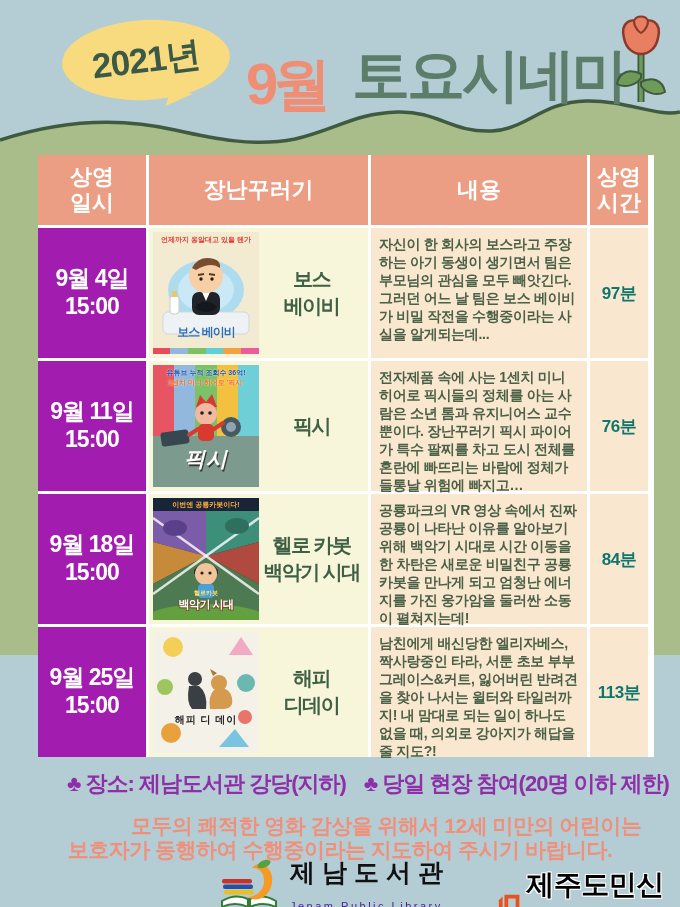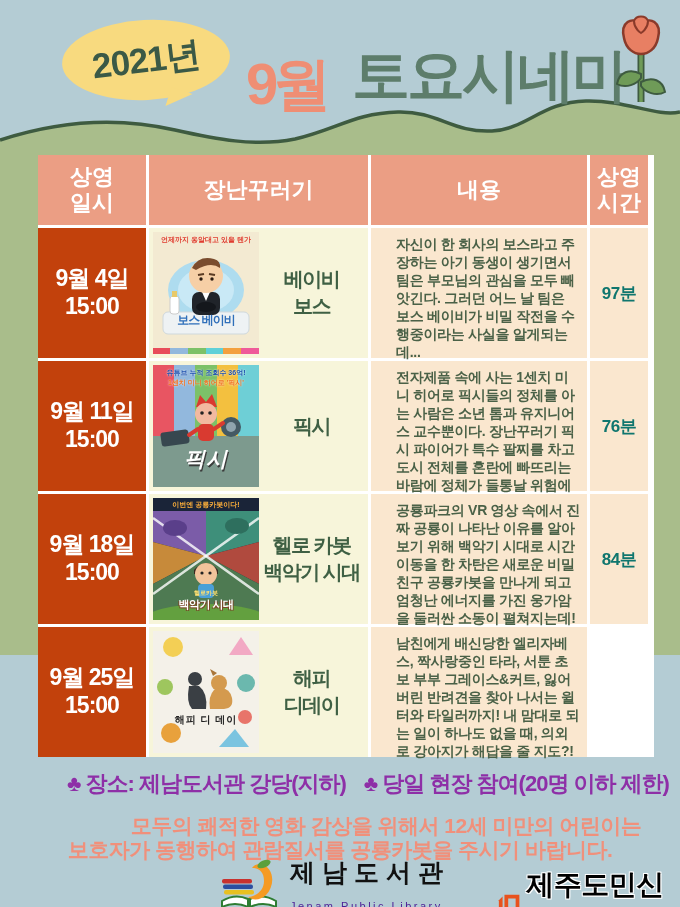--- a/index.html
+++ b/index.html
@@ -42,35 +42,35 @@
   
   .schedule{
     position:absolute;left:38px;top:155px;width:616px;
     display:grid;
     grid-template-columns:108px 219px 216px 58px;
     grid-template-rows:70px 130px 130px 130px 130px;
     gap:3px;background:#ffffff;
   }
   .cell{display:flex;align-items:center;justify-content:center;text-align:center;}
   .hcell{background:#eb9e84;color:#fff;font-weight:800;font-size:22px;line-height:1.2;}
-  .datec{background:#c2410c;color:#fff;font-weight:800;font-size:23px;letter-spacing:-1px;line-height:1.2;flex-direction:column;}
+  .datec{background:#a21caf;color:#fff;font-weight:800;font-size:23px;letter-spacing:-1px;line-height:1.2;flex-direction:column;}
   .moviec{background:#f7f5da;flex-direction:row;justify-content:flex-start;padding:4px;box-sizing:border-box;}
   .descc{background:#fae7cf;align-items:flex-start;justify-content:flex-start;text-align:left;
          color:#4a6147;font-weight:bold;font-size:14px;line-height:18px;
-         padding:7px 6px 5px 25px;box-sizing:border-box;letter-spacing:-0.3px;}
+         padding:7px 6px 5px 8px;box-sizing:border-box;letter-spacing:-0.3px;}
   .timec{background:#fae7cf;color:#0f766e;font-weight:800;font-size:17px;letter-spacing:-0.5px;}
   .mtitle{flex:1;color:#3f6044;font-weight:800;font-size:20px;letter-spacing:-1.5px;line-height:1.35;text-align:center;}
 
   
   .poster{width:106px;height:122px;position:relative;flex:none;overflow:hidden;background:#fff;}
   .poster .tag{position:absolute;left:0;right:0;text-align:center;font-weight:bold;}
   
   .p1{background:#f3ead2;}
   .p1 .tag1{top:3px;font-size:7px;color:#e03c30;}
-  .p1 .ttl{bottom:25px;font-size:12px;color:#2f6fba;font-weight:800;letter-spacing:-1px;}
+  .p1 .ttl{bottom:13px;font-size:12px;color:#2f6fba;font-weight:800;letter-spacing:-1px;}
   .p1 .rainbow{position:absolute;left:0;right:0;bottom:0;height:6px;
     background:linear-gradient(90deg,#e84c5a 0 16%,#92b8dd 16% 33%,#7cc168 33% 50%,#5fd0d8 50% 66%,#f3a03f 66% 83%,#ef5a9a 83% 100%);}
   
   .p2{background:linear-gradient(180deg,
         rgba(0,0,0,0) 0 58%, #7d9a8e 58% 100%),
       linear-gradient(90deg,#e85562 0 20%,#92b8dd 20% 40%,#7cc168 40% 60%,#f3c03f 60% 80%,#6ecfd6 80% 100%);}
   .p2 .tag1{top:3px;font-size:7px;color:#1c4fae;text-shadow:0 0 2px #fff;}
   .p2 .tag2{top:13px;font-size:7px;color:#f07020;text-shadow:0 0 2px #fff;}
   .p2 .ttl{bottom:14px;font-size:21px;color:#fff;font-weight:800;font-style:italic;
            text-shadow:1px 2px 0 #3a3a3a;letter-spacing:1px;}
@@ -165,22 +165,22 @@
           <path d="M39,36 Q46,23 61,27 Q68,29 67,36 Q58,29 43,38 Z" fill="#7a4c2e"></path>
           <line x1="45" y1="43" x2="51" y2="42" stroke="#5a3a22" stroke-width="2"></line>
           <line x1="56" y1="42" x2="62" y2="43" stroke="#5a3a22" stroke-width="2"></line>
           <circle cx="48" cy="47" r="1.7" fill="#2a1a10"></circle>
           <circle cx="59" cy="47" r="1.7" fill="#2a1a10"></circle>
         </svg>
         <div class="tag ttl">보스 베이비</div>
         <div class="rainbow"></div>
       </div>
       <div class="mtitle">
+        <div>보스</div>
         <div>베이비</div>
-        <div>보스</div>
       </div>
     </div>
     <div class="cell descc">자신이 한 회사의 보스라고 주장하는 아기 동생이 생기면서 팀은 부모님의 관심을 모두 빼앗긴다. 그러던 어느 날 팀은 보스 베이비가 비밀 작전을 수행중이라는 사실을 알게되는데...</div>
     <div class="cell timec">97분</div>
 
     <div class="cell datec">
       <span>9월 11일</span>
       <span>15:00</span>
     </div>
     <div class="cell moviec">
@@ -266,28 +266,29 @@
           <path d="M61,59 Q76,54 79,67 Q81,77 71,78 L57,78 Q55,65 61,59 Z" fill="#d49a4e"></path>
         </svg>
         <div class="tag ttl">해피 디 데이</div>
       </div>
       <div class="mtitle">
         <div>해피</div>
         <div>디데이</div>
       </div>
     </div>
     <div class="cell descc">남친에게 배신당한 엘리자베스, 짝사랑중인 타라, 서툰 초보 부부 그레이스&amp;커트, 잃어버린 반려견을 찾아 나서는 윌터와 타일러까지! 내 맘대로 되는 일이 하나도 없을 때, 의외로 강아지가 해답을 줄 지도?!</div>
+    <div class="cell timec">113분</div>
   </div>
 
   <div class="info-line">
     <span>♣ 장소: 제남도서관 강당(지하)</span>
     <span>♣ 당일 현장 참여(20명 이하 제한)</span>
   </div>
   <div class="notice l1">모두의 쾌적한 영화 감상을 위해서 12세 미만의 어린이는</div>
-  <div class="notice l2">보호자가 동행하여 관람질서를 공룡카봇을 주시기 바랍니다.</div>
+  <div class="notice l2">보호자가 동행하여 수행중이라는 지도하여 주시기 바랍니다.</div>
 
   <div class="lib-logo">
     <svg width="62" height="50" viewBox="0 0 62 50">
       <path d="M4,42 Q17,34 30,40 L30,48 Q17,42 4,48 Z" fill="#fff" stroke="#2e7d32" stroke-width="2"></path>
       <path d="M58,42 Q45,34 32,40 L32,48 Q45,42 58,48 Z" fill="#fff" stroke="#2e7d32" stroke-width="2"></path>
       <rect x="4" y="20" width="30" height="4.5" rx="2" fill="#c8322e"></rect>
       <rect x="5" y="25.5" width="30" height="4.5" rx="2" fill="#2b4fa0"></rect>
       <rect x="6" y="31" width="30" height="4.5" rx="2" fill="#e8c021"></rect>
       <path d="M42,5 C56,7 58,26 48,36 C43,41 35,42 30,38 C39,37 46,31 46,22 C46,13 41,9 34,9 C36,6 39,5 42,5 Z" fill="#f59a23"></path>
       <ellipse cx="46" cy="5" rx="7" ry="3.5" fill="#5aa03c" transform="rotate(-25 46 5)"></ellipse>

